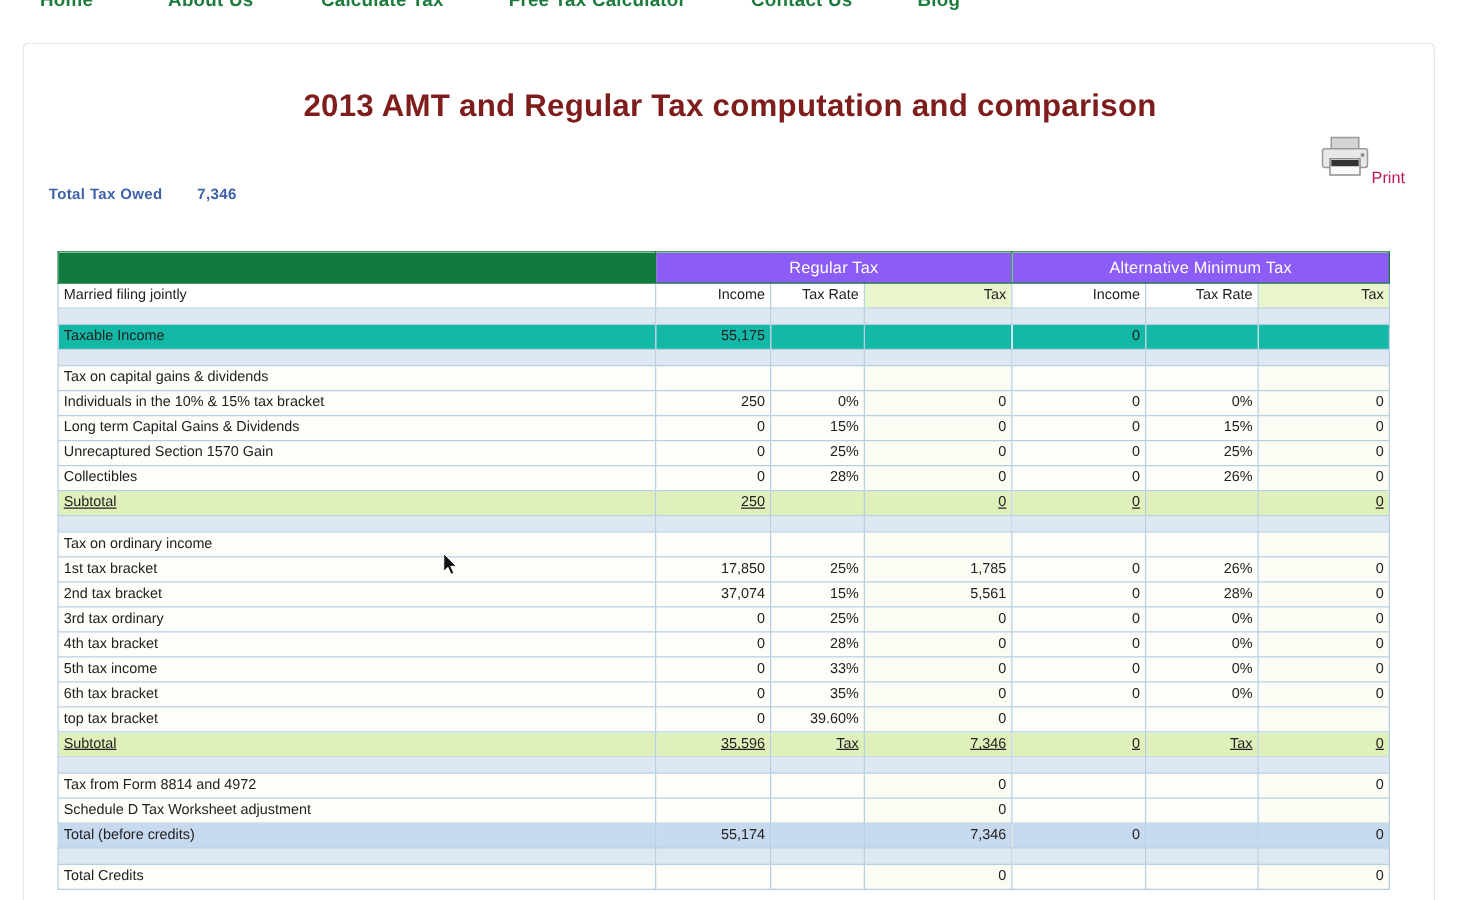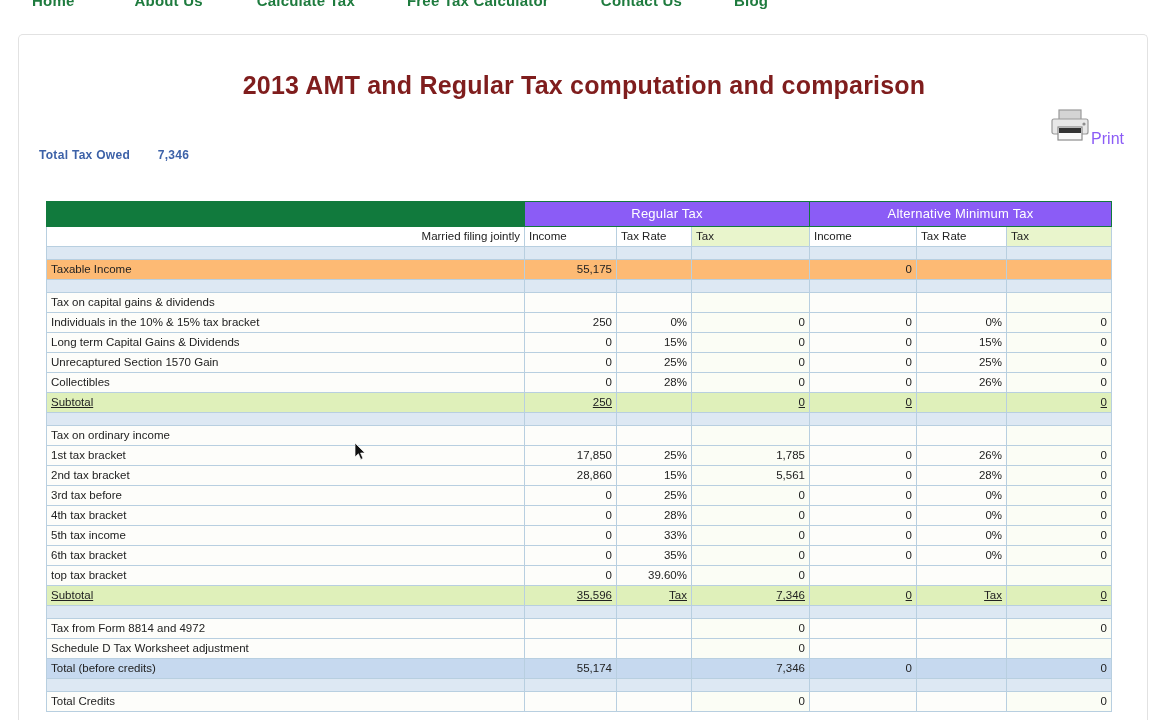--- a/index.html
+++ b/index.html
@@ -59,22 +59,22 @@
 
   
   #print-control {
     position: absolute;
     right: 23px; top: 72px;
     display: flex;
     align-items: flex-end;
     cursor: pointer;
   }
   #print-label {
-    font-size: 16px;
-    color: #8b5cf6;
+    font-size: 13px;
+    color: #be185d;
     margin-bottom: 1px;
   }
 
   
   #total-owed {
     position: absolute;
     left: 20px; top: 113px;
     color: #3d62a8;
     font-size: 12px;
     font-weight: bold;
@@ -117,34 +117,34 @@
     font-weight: bold;
     font-size: 13px;
     text-align: center;
     height: 24px !important;
     line-height: 24px !important;
     border: 1px solid #117a3d !important;
     letter-spacing: .2px;
   }
   .hdr-dark.blank { background: #117a3d; }
   .sub-hdr {
-    text-align: left;
+    text-align: right;
     font-size: 11.5px;
     background: #ffffff;
     color: #222;
   }
   .sub-hdr.taxcol { background: #e9f5cc; }
-  .sub-hdr.first  { text-align: right; font-weight: bold; }
+  .sub-hdr.first  { text-align: left; font-weight: bold; }
 
   
   .num { text-align: right; }
   tr.spacer-blue td { background: #dde8f3; height: 13px !important; line-height: 13px !important; }
   tr.plain td { background: #fdfdfa; }
   tr.section td { background: #fdfdfa; font-weight: bold; }
-  tr.highlight td { background: #fdba74; font-weight: bold; }
+  tr.highlight td { background: #14b8a6; font-weight: bold; }
   tr.subtotal td { background: #dff0ba; font-weight: bold; text-decoration: underline; }
   tr.total td { background: #c6d9ef; font-weight: bold; }
 
   
   tr.plain td.taxcol, tr.section td.taxcol { background: #fbfdf5; }
 
   
   #cursor {
     position: absolute;
     left: 355px; top: 443px;
@@ -317,29 +317,29 @@
           <td>1st tax bracket</td>
           <td class="num">17,850</td>
           <td class="num">25%</td>
           <td class="num taxcol">1,785</td>
           <td class="num">0</td>
           <td class="num">26%</td>
           <td class="num taxcol">0</td>
         </tr>
         <tr class="plain">
           <td>2nd tax bracket</td>
-          <td class="num">28,860</td>
+          <td class="num">37,074</td>
           <td class="num">15%</td>
           <td class="num taxcol">5,561</td>
           <td class="num">0</td>
           <td class="num">28%</td>
           <td class="num taxcol">0</td>
         </tr>
         <tr class="plain">
-          <td>3rd tax before</td>
+          <td>3rd tax ordinary</td>
           <td class="num">0</td>
           <td class="num">25%</td>
           <td class="num taxcol">0</td>
           <td class="num">0</td>
           <td class="num">0%</td>
           <td class="num taxcol">0</td>
         </tr>
         <tr class="plain">
           <td>4th tax bracket</td>
           <td class="num">0</td>

